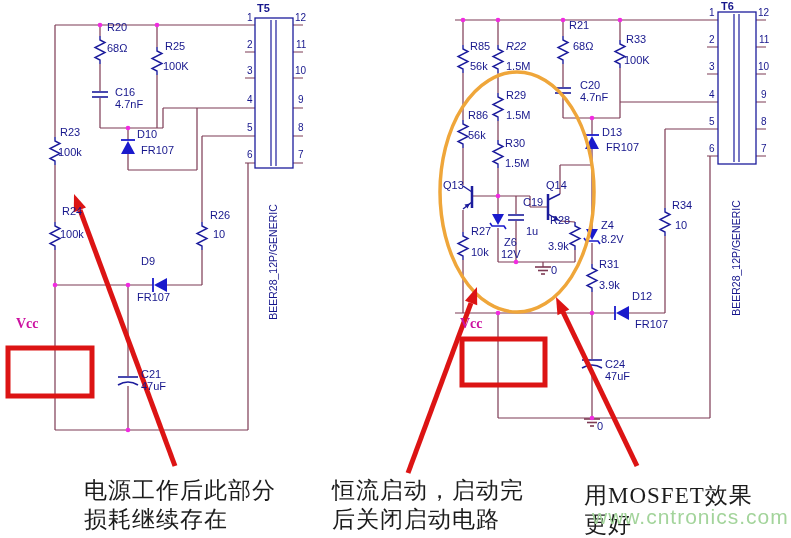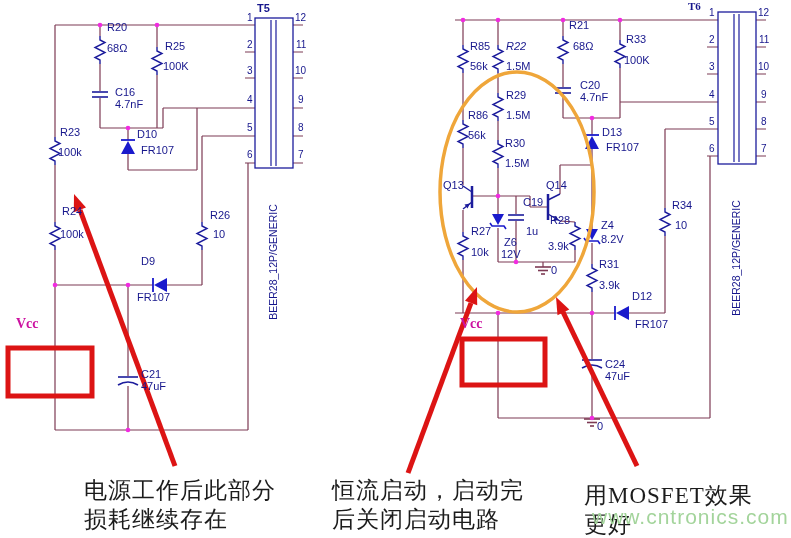--- a/index.html
+++ b/index.html
@@ -216,21 +216,21 @@
       <span class="lbl ref" style="left: 141px; top: 145px;">FR107</span>
       <span class="lbl ref" style="left: 62px; top: 206px;">R24</span>
       <span class="lbl ref" style="left: 60px; top: 229px;">100k</span>
       <span class="lbl ref" style="left: 210px; top: 210px;">R26</span>
       <span class="lbl ref" style="left: 213px; top: 229px;">10</span>
       <span class="lbl ref" style="left: 141px; top: 256px; text-align: right;">D9</span>
       <span class="lbl ref" style="left: 137px; top: 292px;">FR107</span>
       <span class="lbl ref" style="left: 141px; top: 369px;">C21</span>
       <span class="lbl ref" style="left: 141px; top: 381px;">47uF</span>
       <span class="lbl vcc" style="left: 16px; top: 317px;">Vcc</span>
-      <span class="lbl ttl" style="left: 688px; top: 1px; font-family: Liberation Serif, serif;">T6</span>
+      <span class="lbl ttl" style="left: 721px; top: 1px;">T6</span>
       <span class="lbl part" style="left: 736px; top: 258px;">BEER28_12P/GENERIC</span>
       <span class="lbl pin" style="left: 709px; top: 8px;">1</span>
       <span class="lbl pin" style="left: 709px; top: 35px;">2</span>
       <span class="lbl pin" style="left: 709px; top: 62px;">3</span>
       <span class="lbl pin" style="left: 709px; top: 90px;">4</span>
       <span class="lbl pin" style="left: 709px; top: 117px;">5</span>
       <span class="lbl pin" style="left: 709px; top: 144px;">6</span>
       <span class="lbl pin" style="left: 758px; top: 8px;">12</span>
       <span class="lbl pin" style="left: 759px; top: 35px;">11</span>
       <span class="lbl pin" style="left: 758px; top: 62px;">10</span>

